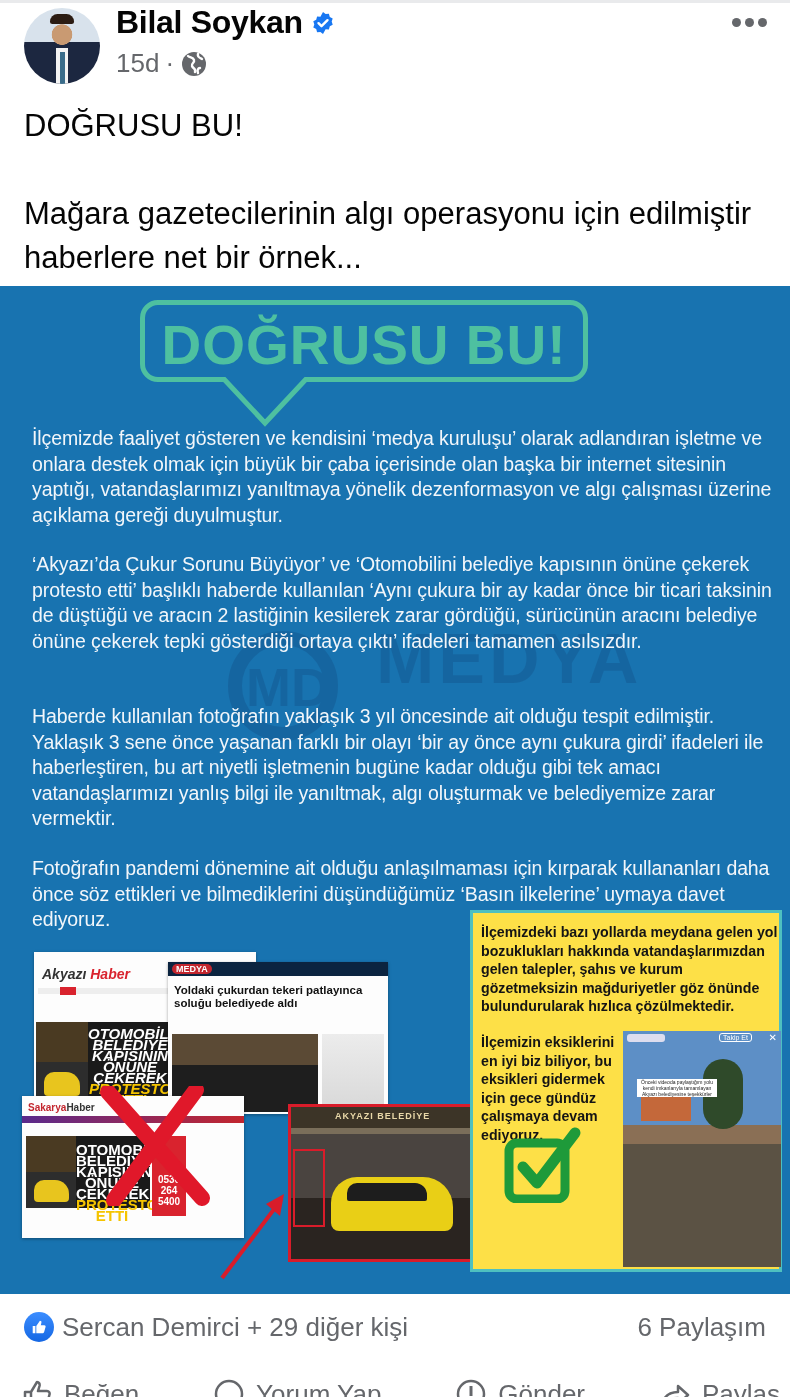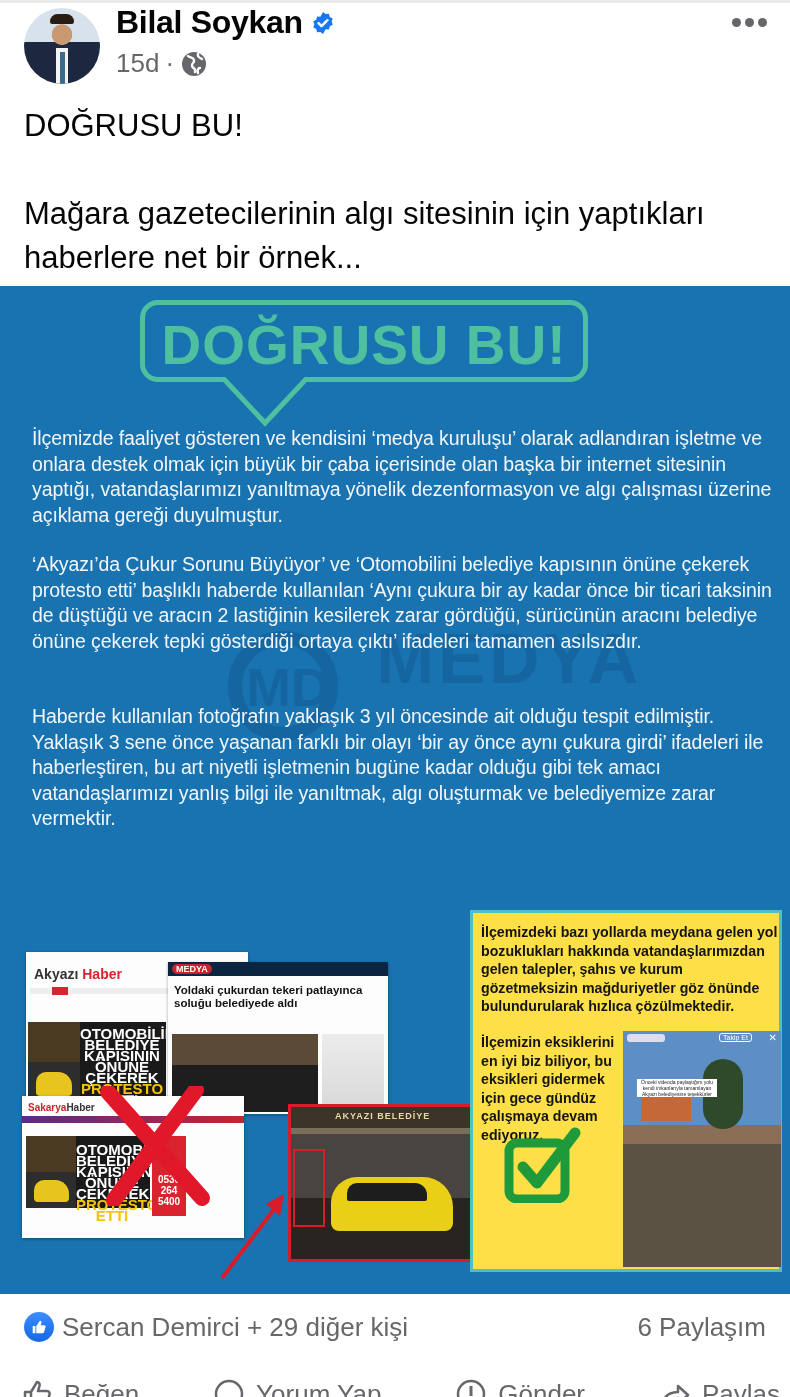--- a/index.html
+++ b/index.html
@@ -41,21 +41,21 @@
   .wm-text { position: absolute; left: 148px; top: -12px; font-size: 70px; font-weight: bold; color: #0d2a5a; letter-spacing: 4px; }
 
   .body-text { position: absolute; left: 32px; width: 740px; color: #f2f6fa; font-size: 19.5px; line-height: 25.5px; letter-spacing: -0.1px; }
   .para1 { top: 140px; }
   .para2 { top: 266px; }
   .para3 { top: 418px; }
   .para4 { top: 570px; }
 
   
   .shot { position: absolute; background: #fdfdfd; box-shadow: 0 1px 3px rgba(0,0,0,0.35); overflow: hidden; }
-  .shot-akyazi { left: 26px; top: 666px; width: 222px; height: 152px; }
+  .shot-akyazi { left: 34px; top: 666px; width: 222px; height: 152px; font-style: italic; }
   .shot-medya { left: 168px; top: 676px; width: 220px; height: 152px; }
   .shot-sakarya { left: 22px; top: 810px; width: 222px; height: 142px; }
   .site-logo { position: absolute; font-weight: bold; }
   .akyazi-logo { left: 8px; top: 14px; font-size: 14px; color: #333; }
   .akyazi-logo b { color: #d9232e; }
   .nav-strip { position: absolute; left: 4px; right: 4px; height: 6px; background: #eee; }
   .red-pill { position: absolute; width: 16px; height: 8px; background: #d9232e; }
   .banner { position: absolute; background: #1a1a1a; }
   .banner-title { position: absolute; color: #fff; font-weight: bold; font-size: 15px; line-height: 11px; text-align: center; }
   .banner-title .y { color: #f5c400; }
@@ -132,41 +132,42 @@
 
 <div class="more">
   <span></span>
   <span></span>
   <span></span>
 </div>
 
 <div class="post-text">
   <p>DOĞRUSU BU!</p>
   <div class="gap"></div>
-  <p>Mağara gazetecilerinin algı sitesinin için yaptıkları haberlere net bir örnek...</p>
+  <p>Mağara gazetecilerinin algı operasyonu için edilmiştir haberlere net bir örnek...</p>
 </div>
 
 <div class="post-image">
 
   <div class="bubble">
     <div class="bubble-title">DOĞRUSU BU!</div>
   </div>
   <svg class="bubble-tail" viewBox="0 0 90 50">
     <path d="M2 0 L45 46 L88 0" stroke="#4ec0a0" stroke-width="5" fill="#1873b0"></path>
   </svg>
 
   <div class="watermark">
     <div class="wm-circle"></div>
     <div class="wm-md">MD</div>
     <div class="wm-text">MEDYA</div>
   </div>
 
   <div class="body-text para1">İlçemizde faaliyet gösteren ve kendisini ‘medya kuruluşu’ olarak adlandıran işletme ve onlara destek olmak için büyük bir çaba içerisinde olan başka bir internet sitesinin yaptığı, vatandaşlarımızı yanıltmaya yönelik dezenformasyon ve algı çalışması üzerine açıklama gereği duyulmuştur.</div>
   <div class="body-text para2">‘Akyazı’da Çukur Sorunu Büyüyor’ ve  ‘Otomobilini belediye kapısının önüne çekerek protesto etti’ başlıklı haberde kullanılan ‘Aynı çukura bir ay kadar önce bir ticari taksinin de düştüğü ve aracın 2 lastiğinin kesilerek zarar gördüğü, sürücünün aracını belediye önüne çekerek tepki gösterdiği ortaya çıktı’ ifadeleri tamamen asılsızdır.</div>
   <div class="body-text para3">Haberde kullanılan fotoğrafın yaklaşık 3 yıl öncesinde ait olduğu tespit edilmiştir. Yaklaşık 3 sene önce yaşanan farklı bir olayı ‘bir ay önce aynı çukura girdi’ ifadeleri ile haberleştiren, bu art niyetli işletmenin bugüne kadar olduğu gibi tek amacı vatandaşlarımızı yanlış bilgi ile yanıltmak, algı oluşturmak ve belediyemize zarar vermektir.</div>
+  <div class="body-text para4">Fotoğrafın pandemi dönemine ait olduğu anlaşılmaması için kırparak kullananları daha önce söz ettikleri ve bilmediklerini düşündüğümüz ‘Basın ilkelerine’ uymaya davet ediyoruz.</div>
 
   <div class="shot shot-akyazi">
     <div class="site-logo akyazi-logo">
       <span>Akyazı</span> <b>Haber</b>
     </div>
     <div class="nav-strip" style="top:36px;"></div>
     <div class="red-pill" style="left:26px; top:35px;"></div>
     <div class="banner" style="left:2px; top:70px; width:138px; height:80px;">
       <div class="taxi-thumb" style="left:0; top:0; width:52px; height:80px;"></div>
       <div class="banner-title" style="left:52px; top:6px; width:84px;">

